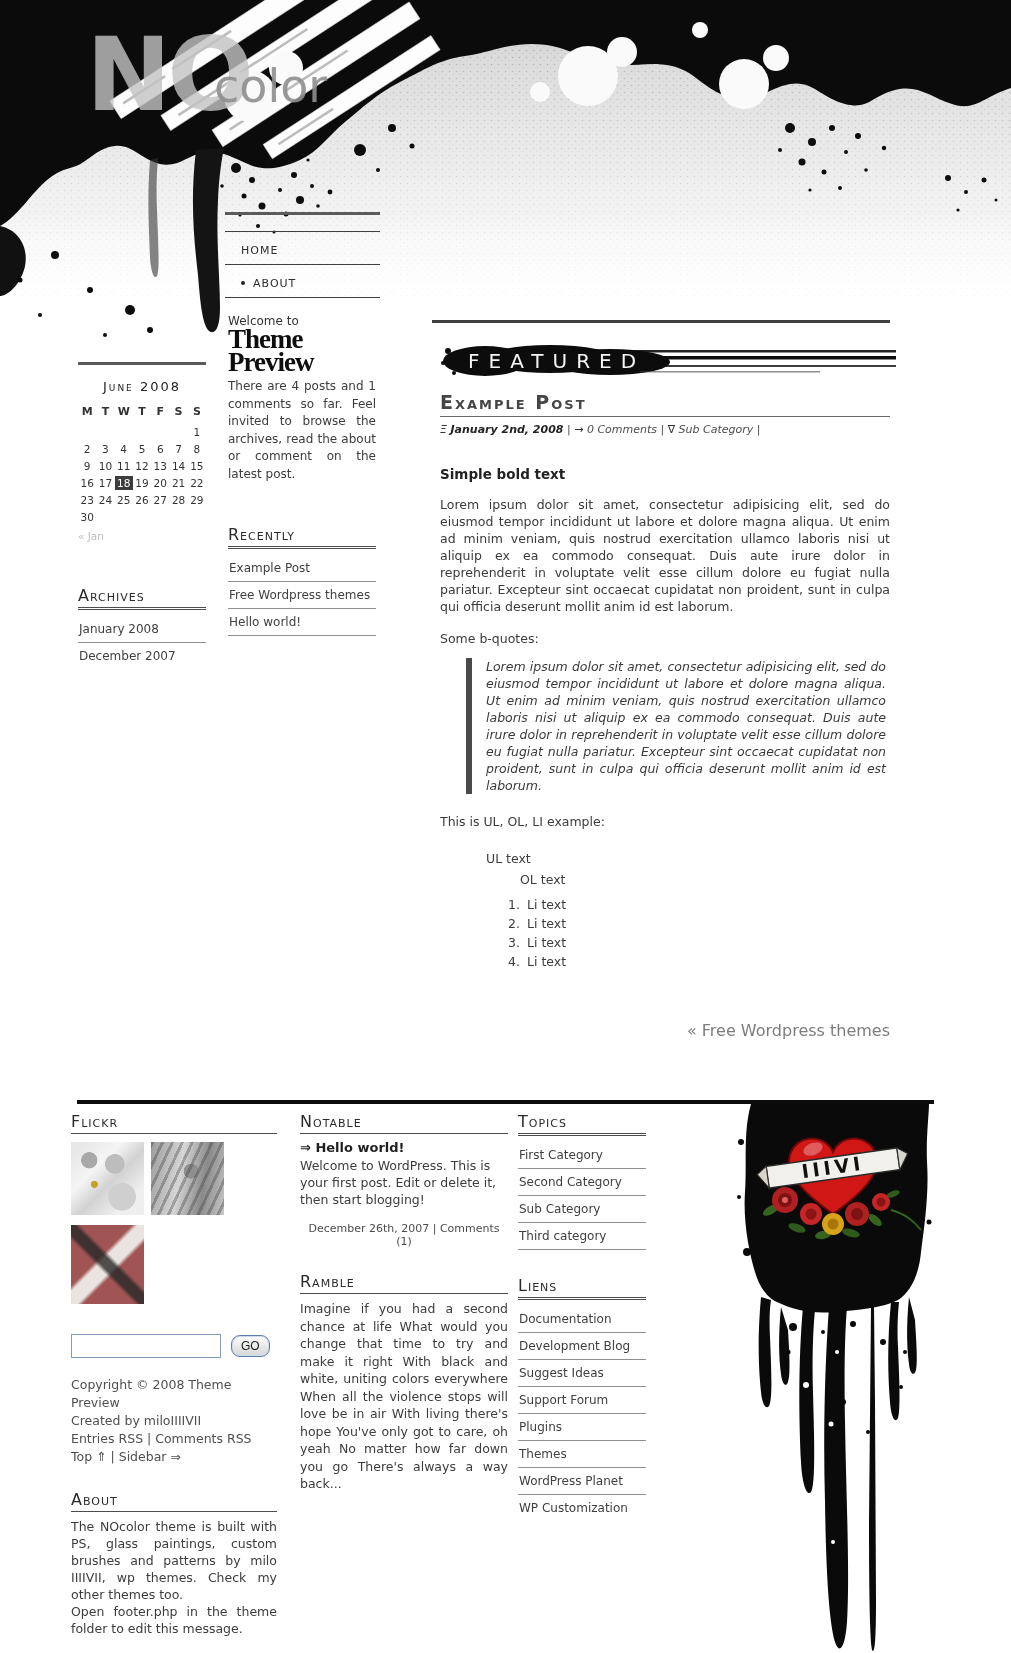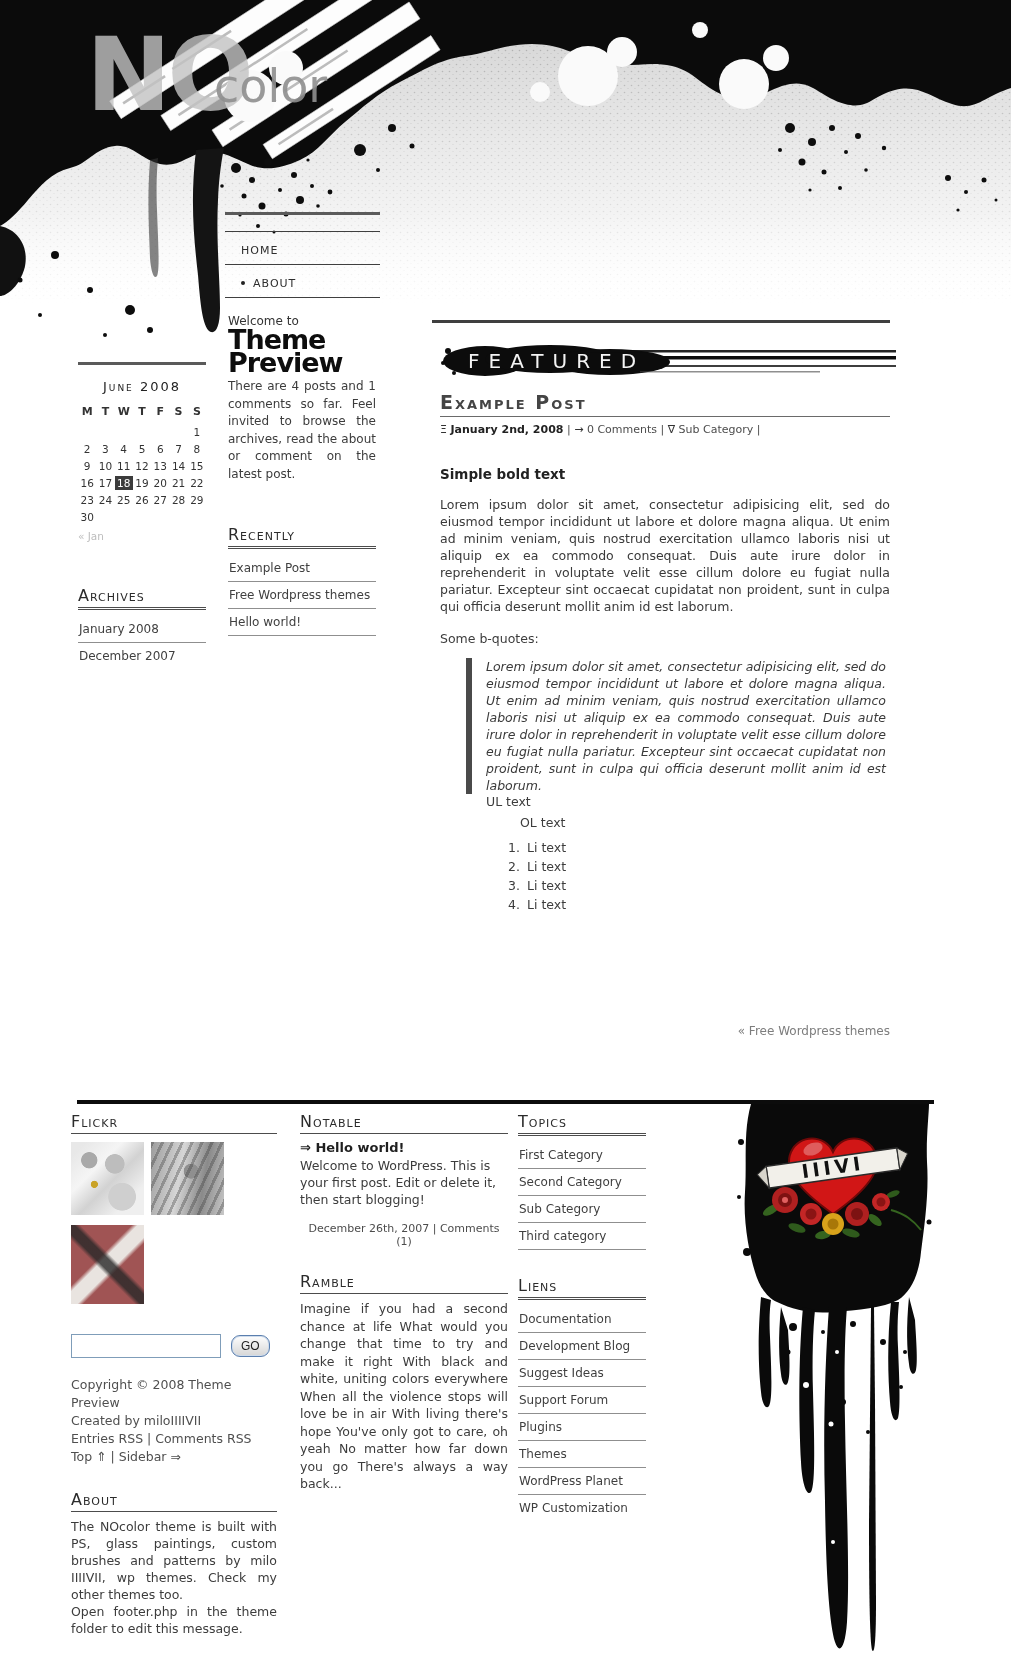--- a/index.html
+++ b/index.html
@@ -37,47 +37,47 @@
   .cal-prev { color:#bdbdbd; font-size:10.5px; margin-top:6px; cursor:pointer; }
   #archives { margin-top:44px; }
   .linklist { list-style:none; font-size:12px; color:#3f3f3f; }
   .linklist li { border-bottom:1px solid #8f8f8f; padding:6px 1px; cursor:pointer; }
   .linklist li:last-child { border-bottom:0; }
   .linklist.keepline li:last-child { border-bottom:1px solid #8f8f8f; }
   
   #welcome { position:absolute; left:228px; top:314px; width:148px; }
   .welcome-intro { font-size:12px; color:#333; }
   .welcome-title { font-size:27px; font-weight:bold; color:#0d0d0d; line-height:23px;
-                   letter-spacing:-1px; margin-bottom:4px; }
+                   letter-spacing:-1px; margin-bottom:4px;font-family:Liberation Serif, serif; }
   .welcome-text { font-size:12px; line-height:17.5px; text-align:justify; color:#3c3c3c; }
   #recently { margin-top:42px; }
   
   #main { position:absolute; left:432px; top:320px; width:458px; }
   .main-topline { height:3px; background:#3f3f3f; margin-bottom:18px; }
   .featured-wrap { position:relative; height:42px; margin:0 0 8px 8px; }
   .featured-wrap svg { position:absolute; left:0; top:0; }
   .featured-label { position:absolute; left:28px; top:8px; color:#f4f4f4; font-size:20px;
                     letter-spacing:9px; font-weight:normal; }
   .post-title { font-variant:small-caps; font-size:19px; letter-spacing:2px; color:#454545;
                 border-bottom:1px solid #6a6a6a; padding-bottom:3px; margin-left:8px; }
-  .post-meta { font-size:11px; color:#4c4c4c; margin:6px 0 0 8px; }
+  .post-meta { font-size:11px; color:#4c4c4c; margin:6px 0 0 8px;font-style:italic; }
   .post-meta b { color:#222; }
   .post-meta .micon { font-size:11px; color:#333; }
   .post-body { margin:30px 0 0 8px; }
   .post-sub { font-size:13.5px; font-weight:bold; color:#222; margin-bottom:14px; }
   .para { font-size:12.5px; line-height:17px; text-align:justify; color:#3a3a3a; }
   .quote-intro { font-size:12.5px; margin:16px 0 12px; }
   blockquote { margin:0 4px 0 26px; border-left:6px solid #4a4a4a; padding-left:14px;
                font-style:italic; }
   .list-intro { font-size:12.5px; margin:20px 0 22px; }
   .ul-line { font-size:12.5px; margin:0 0 6px 46px; }
   .ol-line { font-size:12.5px; margin:0 0 10px 80px; }
   .ol-item { font-size:12.5px; margin:0 0 4px 62px; }
   .ol-item .num { display:inline-block; width:18px; text-align:right; margin-right:7px; }
-  .back-link { text-align:right; font-size:12px; color:#7d7d7d; margin-top:112px; cursor:pointer; }
+  .back-link { text-align:right; font-size:16px; color:#7d7d7d; margin-top:52px; cursor:pointer; }
   
   #footer { position:absolute; left:0; top:1100px; width:1011px; height:553px; }
   .f-bar { position:absolute; left:77px; top:0; width:857px; height:4px; background:#0c0c0c; }
   .f-col { position:absolute; top:12px; }
   #f-flickr { left:71px; width:206px; }
   #f-notable { left:300px; width:208px; }
   #f-topics { left:518px; width:128px; }
   .thumb-row { display:flex; gap:7px; margin-top:8px; }
   .thumb { width:73px; height:73px; cursor:pointer; }
   .thumb.tall { height:79px; margin-top:2px; }
@@ -346,20 +346,21 @@
     <span>Sub Category</span>
     <span>|</span>
   </div>
   <div class="post-body">
     <div class="post-sub">Simple bold text</div>
     <p class="para">Lorem ipsum dolor sit amet, consectetur adipisicing elit, sed do eiusmod tempor incididunt ut labore et dolore magna aliqua. Ut enim ad minim veniam, quis nostrud exercitation ullamco laboris nisi ut aliquip ex ea commodo consequat. Duis aute irure dolor in reprehenderit in voluptate velit esse cillum dolore eu fugiat nulla pariatur. Excepteur sint occaecat cupidatat non proident, sunt in culpa qui officia deserunt mollit anim id est laborum.</p>
     <div class="quote-intro">Some b-quotes:</div>
     <blockquote>
       <p class="para">Lorem ipsum dolor sit amet, consectetur adipisicing elit, sed do eiusmod tempor incididunt ut labore et dolore magna aliqua. Ut enim ad minim veniam, quis nostrud exercitation ullamco laboris nisi ut aliquip ex ea commodo consequat. Duis aute irure dolor in reprehenderit in voluptate velit esse cillum dolore eu fugiat nulla pariatur. Excepteur sint occaecat cupidatat non proident, sunt in culpa qui officia deserunt mollit anim id est laborum.</p>
     </blockquote>
+    <div class="list-intro">This is UL, OL, LI example:</div>
     <div class="ul-line">UL text</div>
     <div class="ol-line">OL text</div>
     <div>
 
         <div class="ol-item">
           <span class="num">1.</span><span>Li text</span>
         </div>
 
         <div class="ol-item">
           <span class="num">2.</span><span>Li text</span>

